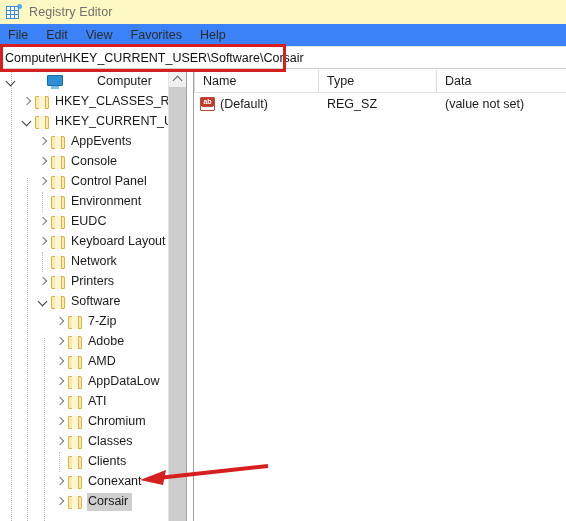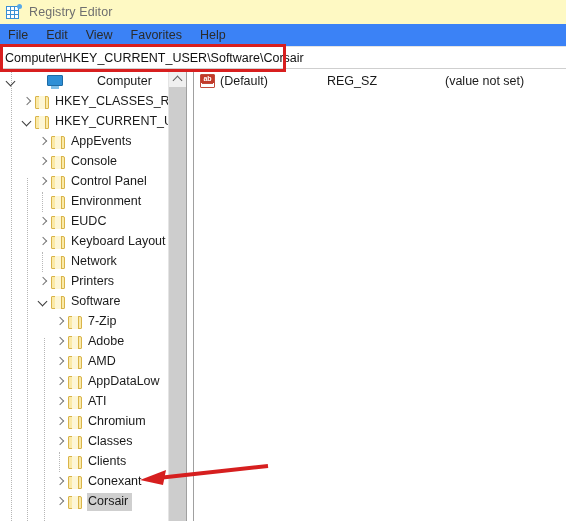--- a/index.html
+++ b/index.html
@@ -548,20 +548,25 @@
 
     <div class="tree-vscroll">
       <div class="sb-btn"></div>
       <div class="sb-thumb"></div>
     </div>
   </div>
 
   <div class="splitter"></div>
 
   <div class="list-pane">
+    <div class="list-header">
+      <div class="col c-name">Name</div>
+      <div class="col c-type">Type</div>
+      <div class="col c-data">Data</div>
+    </div>
     <div id="value-rows">
         <div class="list-row">
           <div class="cell c-name">
             <div class="ab-icon">
               <span>ab</span>
             </div>
             <span>(Default)</span>
           </div>
           <div class="cell c-type">REG_SZ</div>
           <div class="cell c-data">(value not set)</div>

